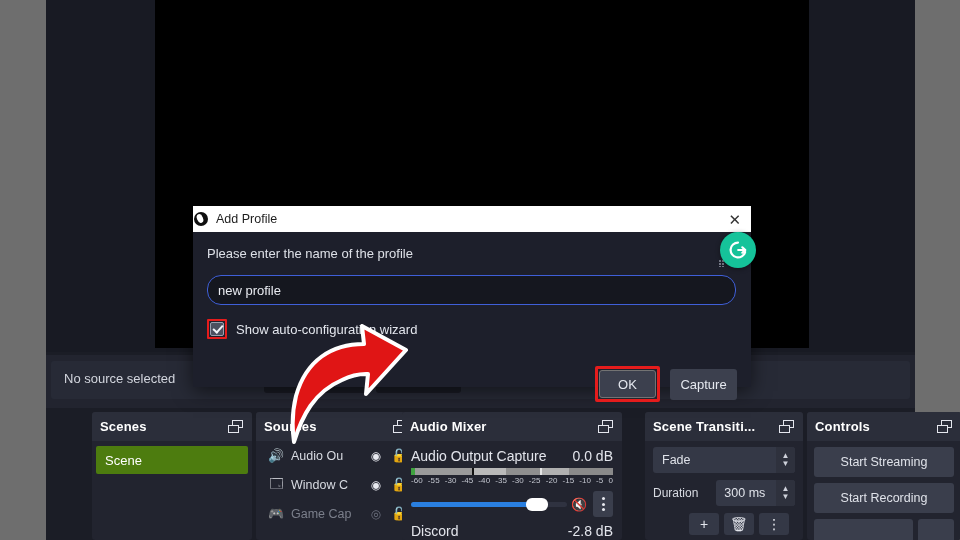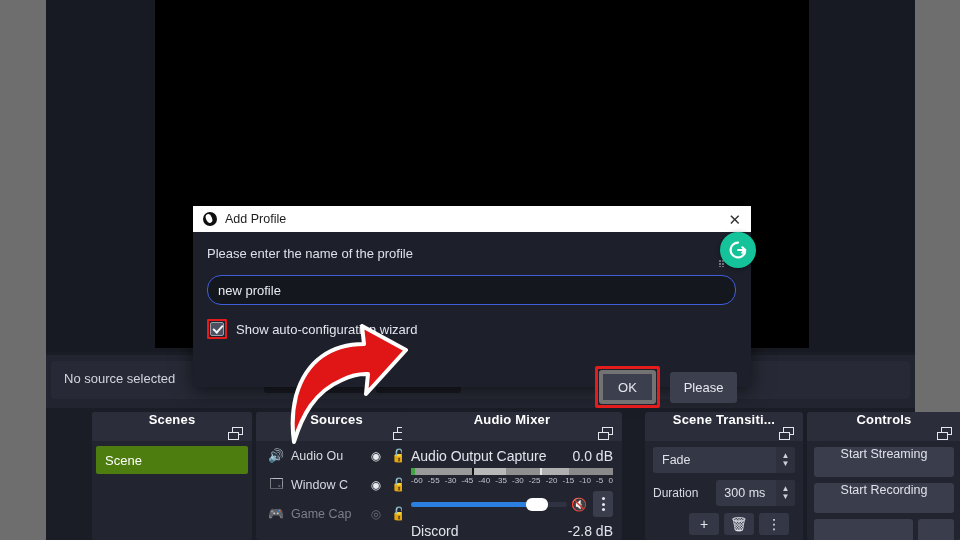--- a/index.html
+++ b/index.html
@@ -66,21 +66,20 @@
     background: #22242f;
     border-radius: 3px;
     overflow: hidden;
   }
   .dock-header {
     position: relative;
     height: 29px;
     background: #2b2e3a;
     display: flex; align-items: center;
     padding: 0 8px;
-    flex-direction: column;
   }
   .dock-title {
     font-size: 13px; font-weight: bold; color: #ffffff;
     letter-spacing: .2px;
     white-space: nowrap; overflow: hidden;
   }
   .dock-float {
     margin-left: auto;
     position: relative;
     width: 16px; height: 14px;
@@ -175,37 +174,37 @@
   .tbtn {
     width: 30px; height: 22px; background:#343846; border-radius:3px;
     display:flex; align-items:center; justify-content:center;
     color:#e4e6ed; font-size: 14px;
   }
 
   
   .ctl-body { padding: 6px 7px 0 7px; display:flex; flex-direction:column; gap:6px; }
   .ctl-btn {
     height: 30px; background:#3a3e4c; border-radius:3px;
-    display:flex; align-items:flex-start; justify-content:center;
+    display:flex; align-items:center; justify-content:center;
     color:#dfe2e9; font-size: 12.5px;
   }
   .ctl-row2 { display:flex; gap:5px; }
   .ctl-row2 .ctl-btn { flex:1; }
   .ctl-row2 .sm { width: 36px; flex:0 0 36px; }
 
   
   #dialog {
     position: absolute;
     left: 193px; top: 206px; width: 558px; height: 181px;
     background: #1d1f2b;
     box-shadow: 0 4px 18px rgba(0,0,0,.55);
   }
   #dialog-titlebar {
     height: 26px; background: #ffffff;
-    display: flex; align-items: center; padding: 0 6px 0 10px;
+    display: flex; align-items: center; padding: 0 6px 0 1px;
   }
   #obs-logo {
     width: 14px; height: 14px; border-radius: 50%;
     background: #0f0f0f; position: relative; flex: 0 0 14px;
   }
   #obs-logo::after {
     content:""; position:absolute; left:3px; top:2px;
     width:6px; height:9px; border-radius:50%;
     background:#ffffff; transform: rotate(-22deg);
   }
@@ -251,22 +250,22 @@
 
   #dialog-buttons {
     position: absolute; right: 14px; top: 134px;
     display: flex; align-items: center; gap: 10px;
   }
   #ok-highlight {
     border: 3px solid #e51c1c; border-radius: 2px;
     padding: 1px;
   }
   #ok-button {
-    width: 57px; height: 34px; background: #3c404e;
-    border: 4px solid #737373; border-radius: 3px;
+    width: 57px; height: 28px; background: #3c404e;
+    border: 1px solid #737373; border-radius: 3px;
     display: flex; align-items: center; justify-content: center;
     color: #e5e8ef; font-size: 13px;
   }
   #cancel-button {
     width: 67px; height: 31px; background: #3c404e;
     border-radius: 3px;
     display: flex; align-items: center; justify-content: center;
     color: #e5e8ef; font-size: 13px;
   }
 
@@ -489,21 +488,21 @@
         </span>
         <span id="checkbox-label">Show auto-configuration wizard</span>
       </div>
       <div id="dialog-buttons">
         <span id="ok-highlight">
           <span id="ok-button">
             <span>OK</span>
           </span>
         </span>
         <span id="cancel-button">
-          <span>Please</span>
+          <span>Capture</span>
         </span>
       </div>
     </div>
   </div>
 
   <div id="resize-dots"></div>
   <div id="grammarly-badge">
     <svg width="24" height="24" viewBox="0 0 24 24" aria-hidden="true">
       <path d="M12 4.6a7.4 7.4 0 1 0 7.1 9.5" fill="none" stroke="#ffffff" stroke-width="2.2" stroke-linecap="round"></path>
       <path d="M12.2 12h6.3" fill="none" stroke="#ffffff" stroke-width="2.2" stroke-linecap="round"></path>

